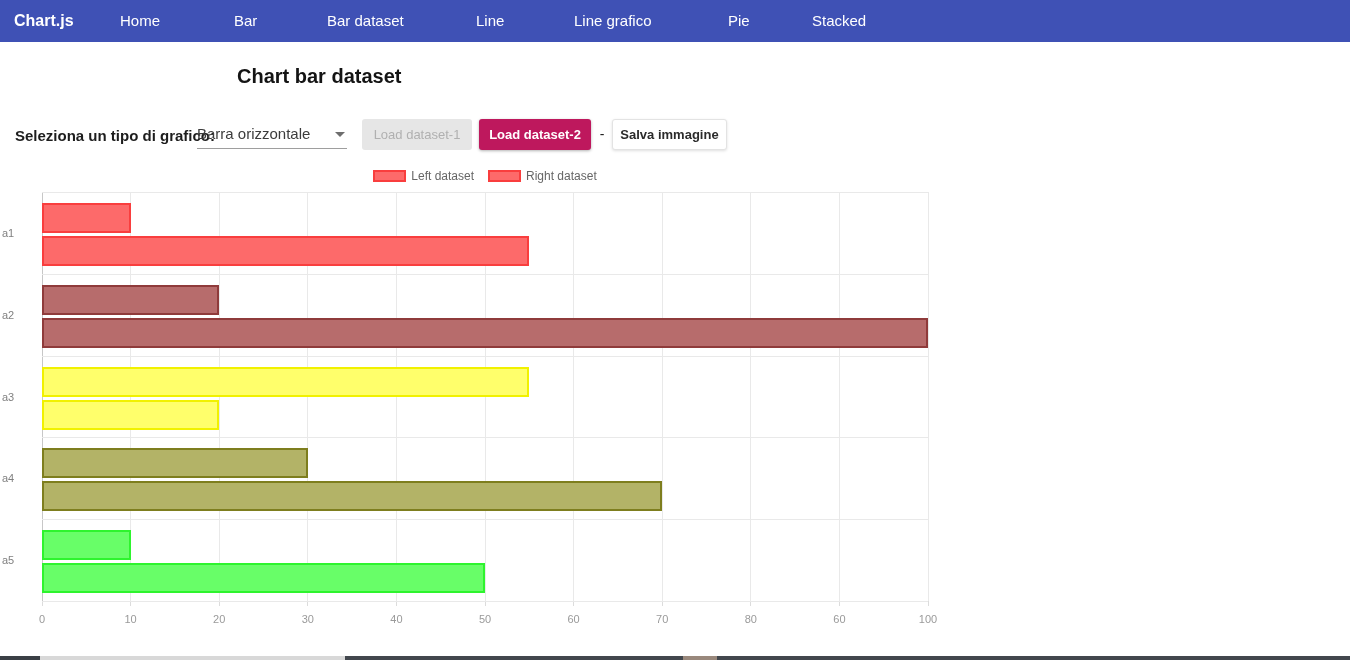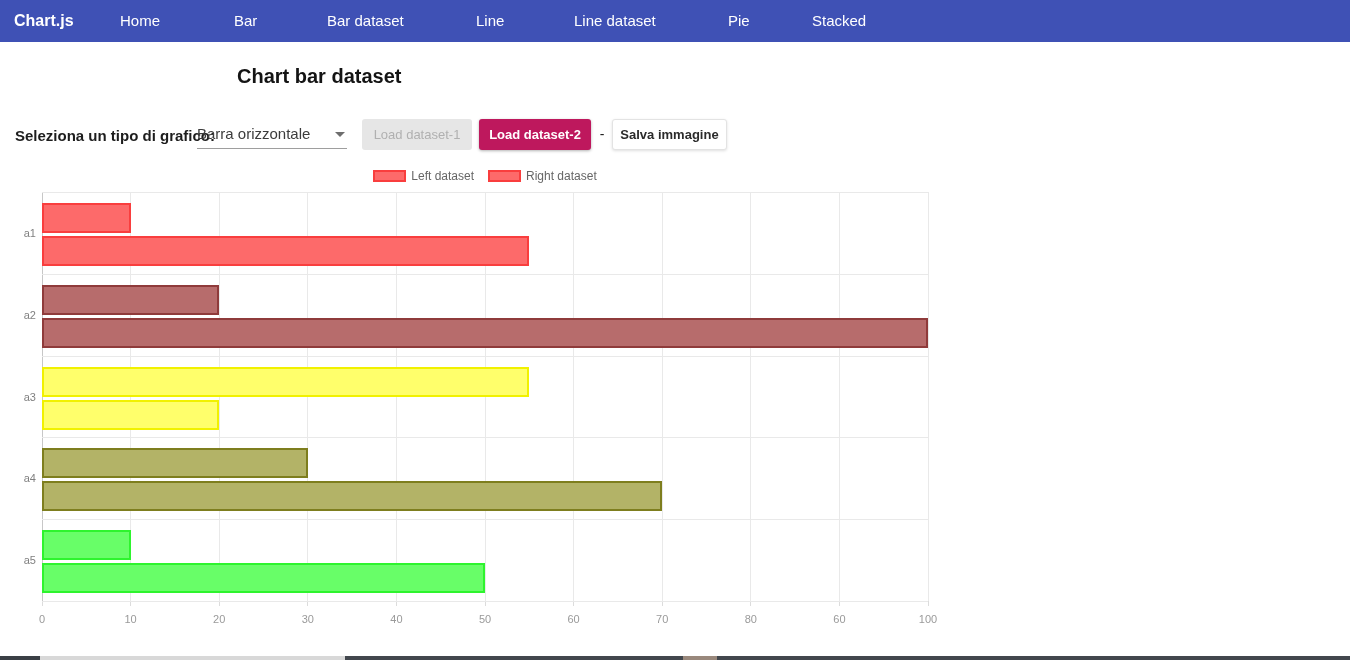--- a/index.html
+++ b/index.html
@@ -77,42 +77,42 @@
   .legend-label { font-size:12px; color:#666666; white-space:nowrap; }
   
   .chart-area { position:absolute; left:0; top:188px; width:950px; height:440px; }
   .plot { position:absolute; left:42px; top:4px; width:886px; height:409px; }
   .vline { position:absolute; top:0; width:1px; height:409px; background:#e9e9e9; }
   .vline.zero { background:#c7c7c7; }
   .vtick { position:absolute; top:409px; width:1px; height:5px; background:#dcdcdc; }
   .hline { position:absolute; left:0; width:886px; height:1px; background:#e9e9e9; }
   .bar { position:absolute; left:0; height:30px; border-width:2px; border-style:solid; }
   .ylabel {
-    position:absolute; left:-40px; width:34px; text-align:right;
+    position:absolute; left:-40px; width:34px; text-align:left;
     font-size:11px; color:#808080; line-height:12px;
   }
   .xlabel {
     position:absolute; top:421px; transform:translateX(-50%);
     font-size:11px; color:#9a9a9a; white-space:nowrap;
   }
   
   .footer-strip { position:absolute; left:0; top:656px; width:1350px; height:4px; }
   .footer-seg { position:absolute; top:0; height:4px; }
 </style>
 </head>
 <body>
 
 <div class="navbar">
   <div class="nav-brand">Chart.js</div>
 
 <div class="nav-item" style="left: 120px;">Home</div>
     <div class="nav-item" style="left: 234px;">Bar</div>
     <div class="nav-item" style="left: 327px;">Bar dataset</div>
     <div class="nav-item" style="left: 476px;">Line</div>
-    <div class="nav-item" style="left: 574px;">Line dataset</div>
+    <div class="nav-item" style="left: 574px;">Line grafico</div>
     <div class="nav-item" style="left: 728px;">Pie</div>
     <div class="nav-item" style="left: 812px;">Stacked</div>
   </div>
 
 <div class="page-title">Chart bar dataset</div>
 
 <div class="controls-label">Seleziona un tipo di grafico:</div>
 
 <div class="chart-select">
   <span class="sel-value">Barra orizzontale</span>

